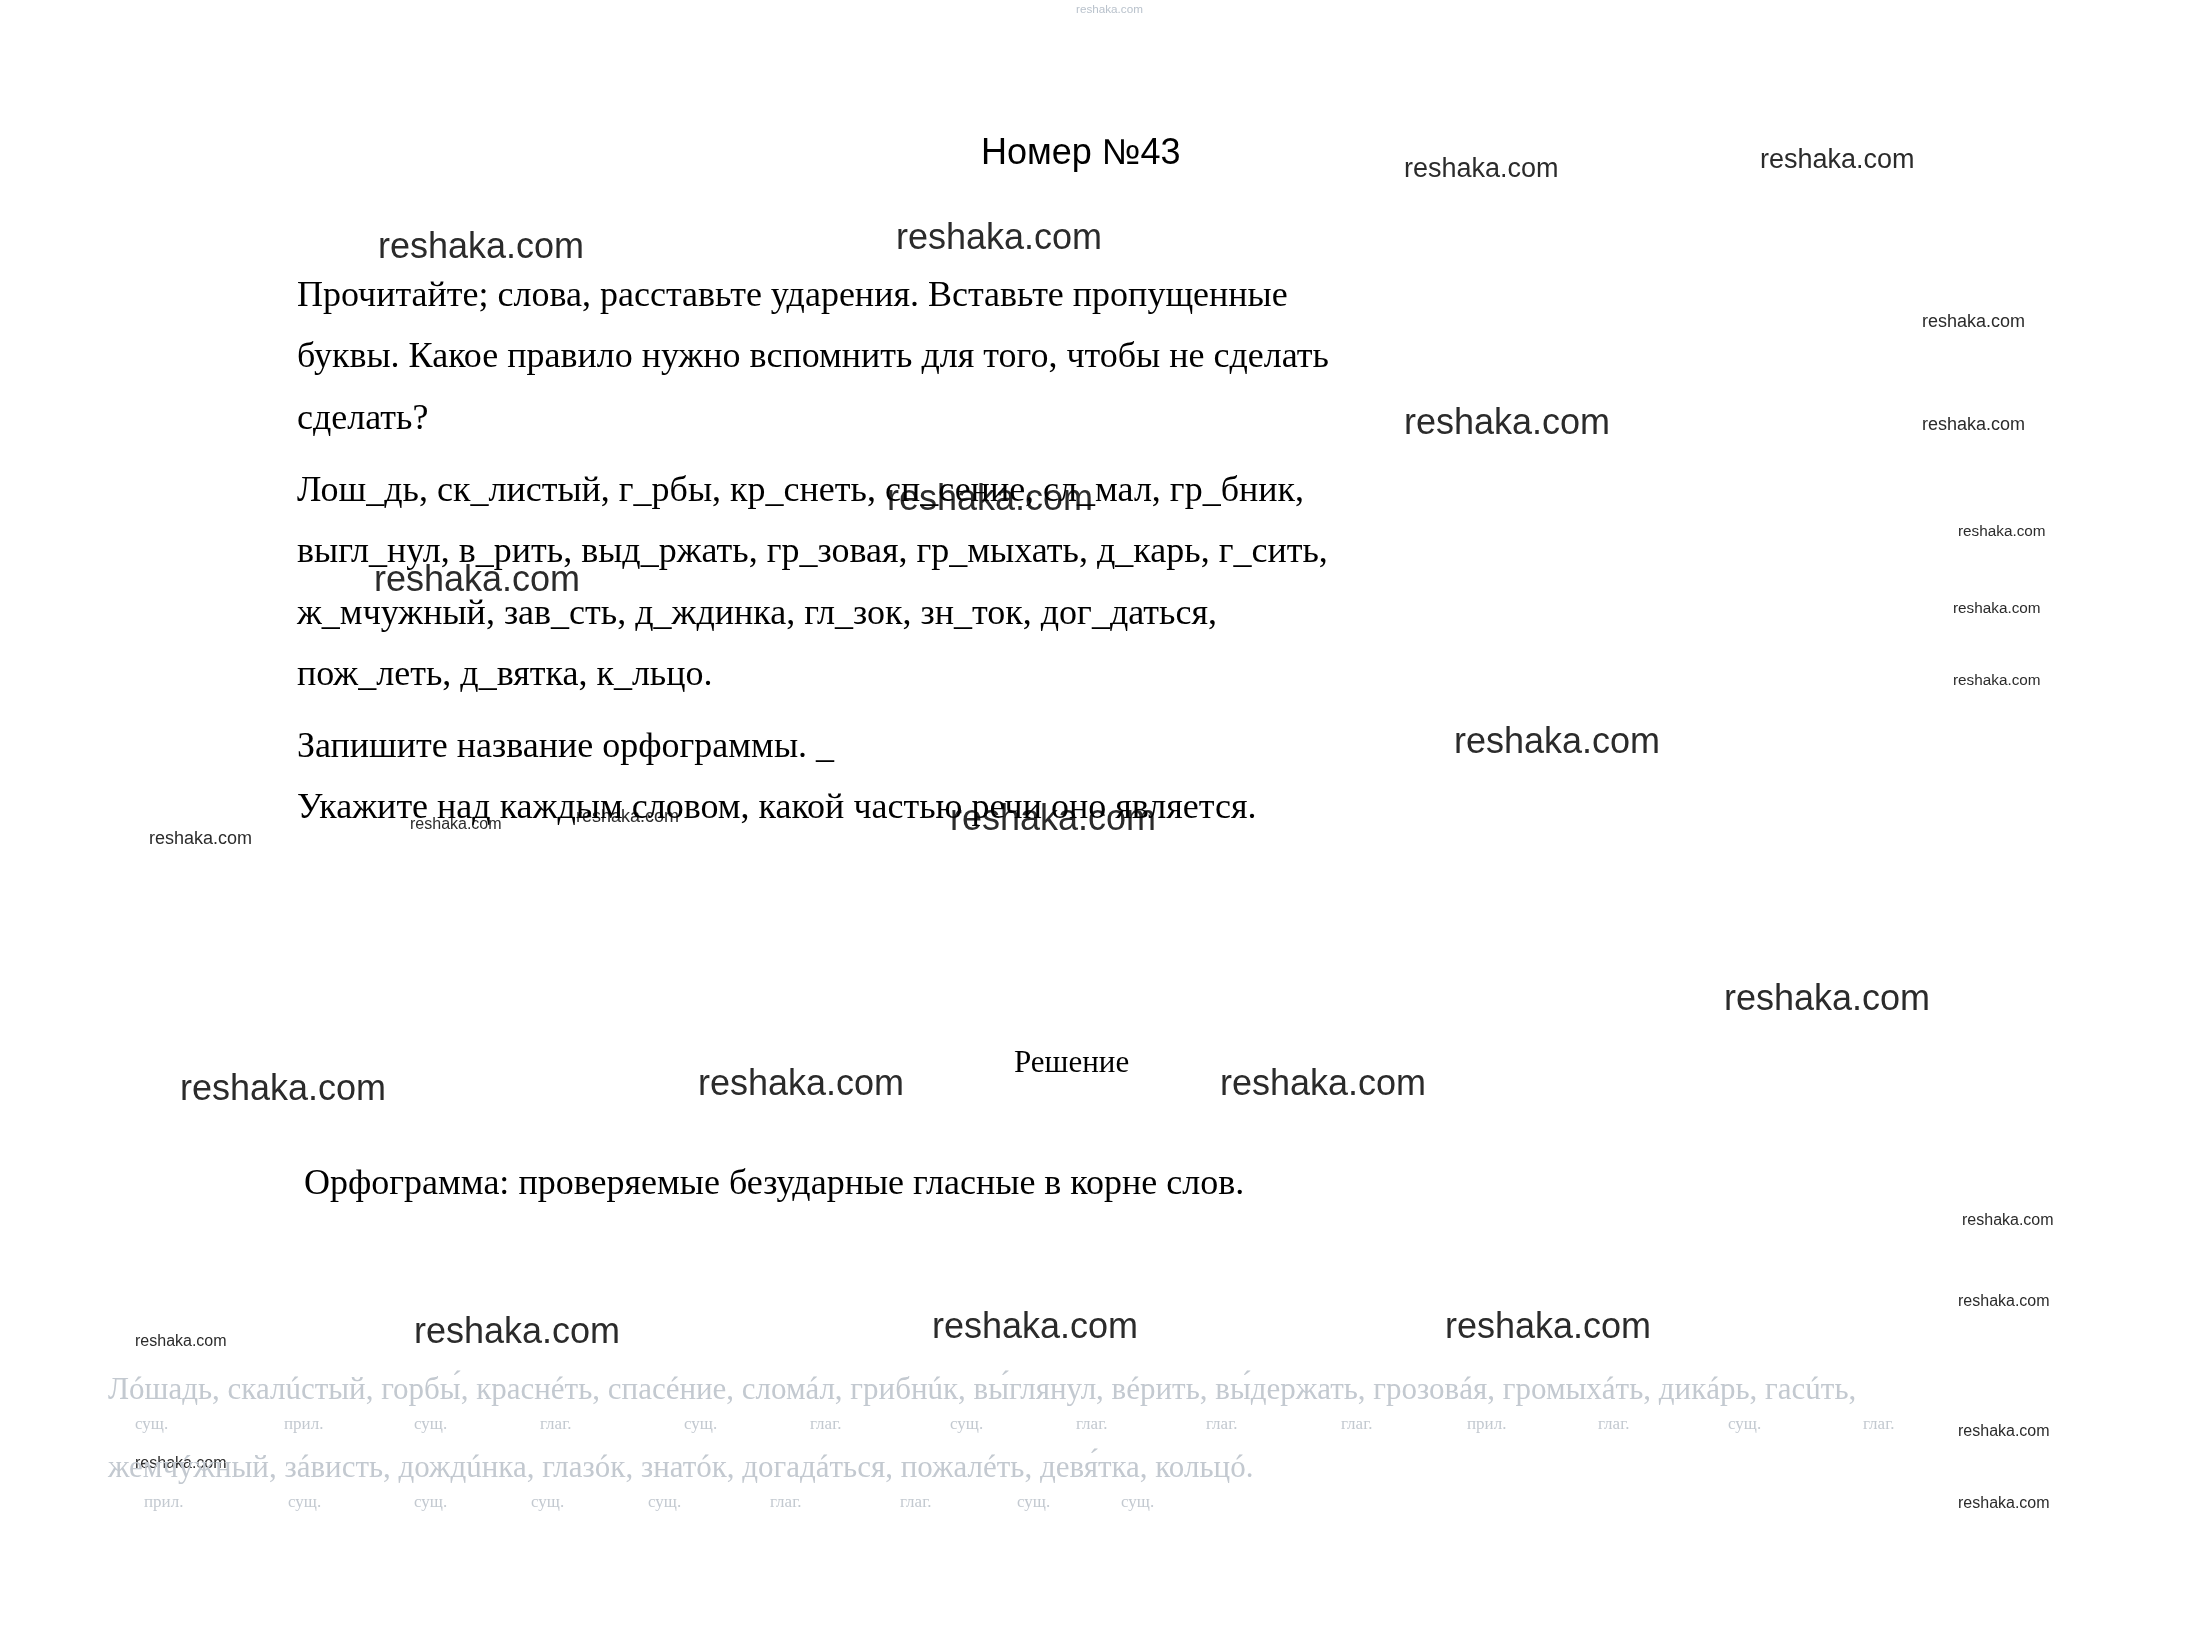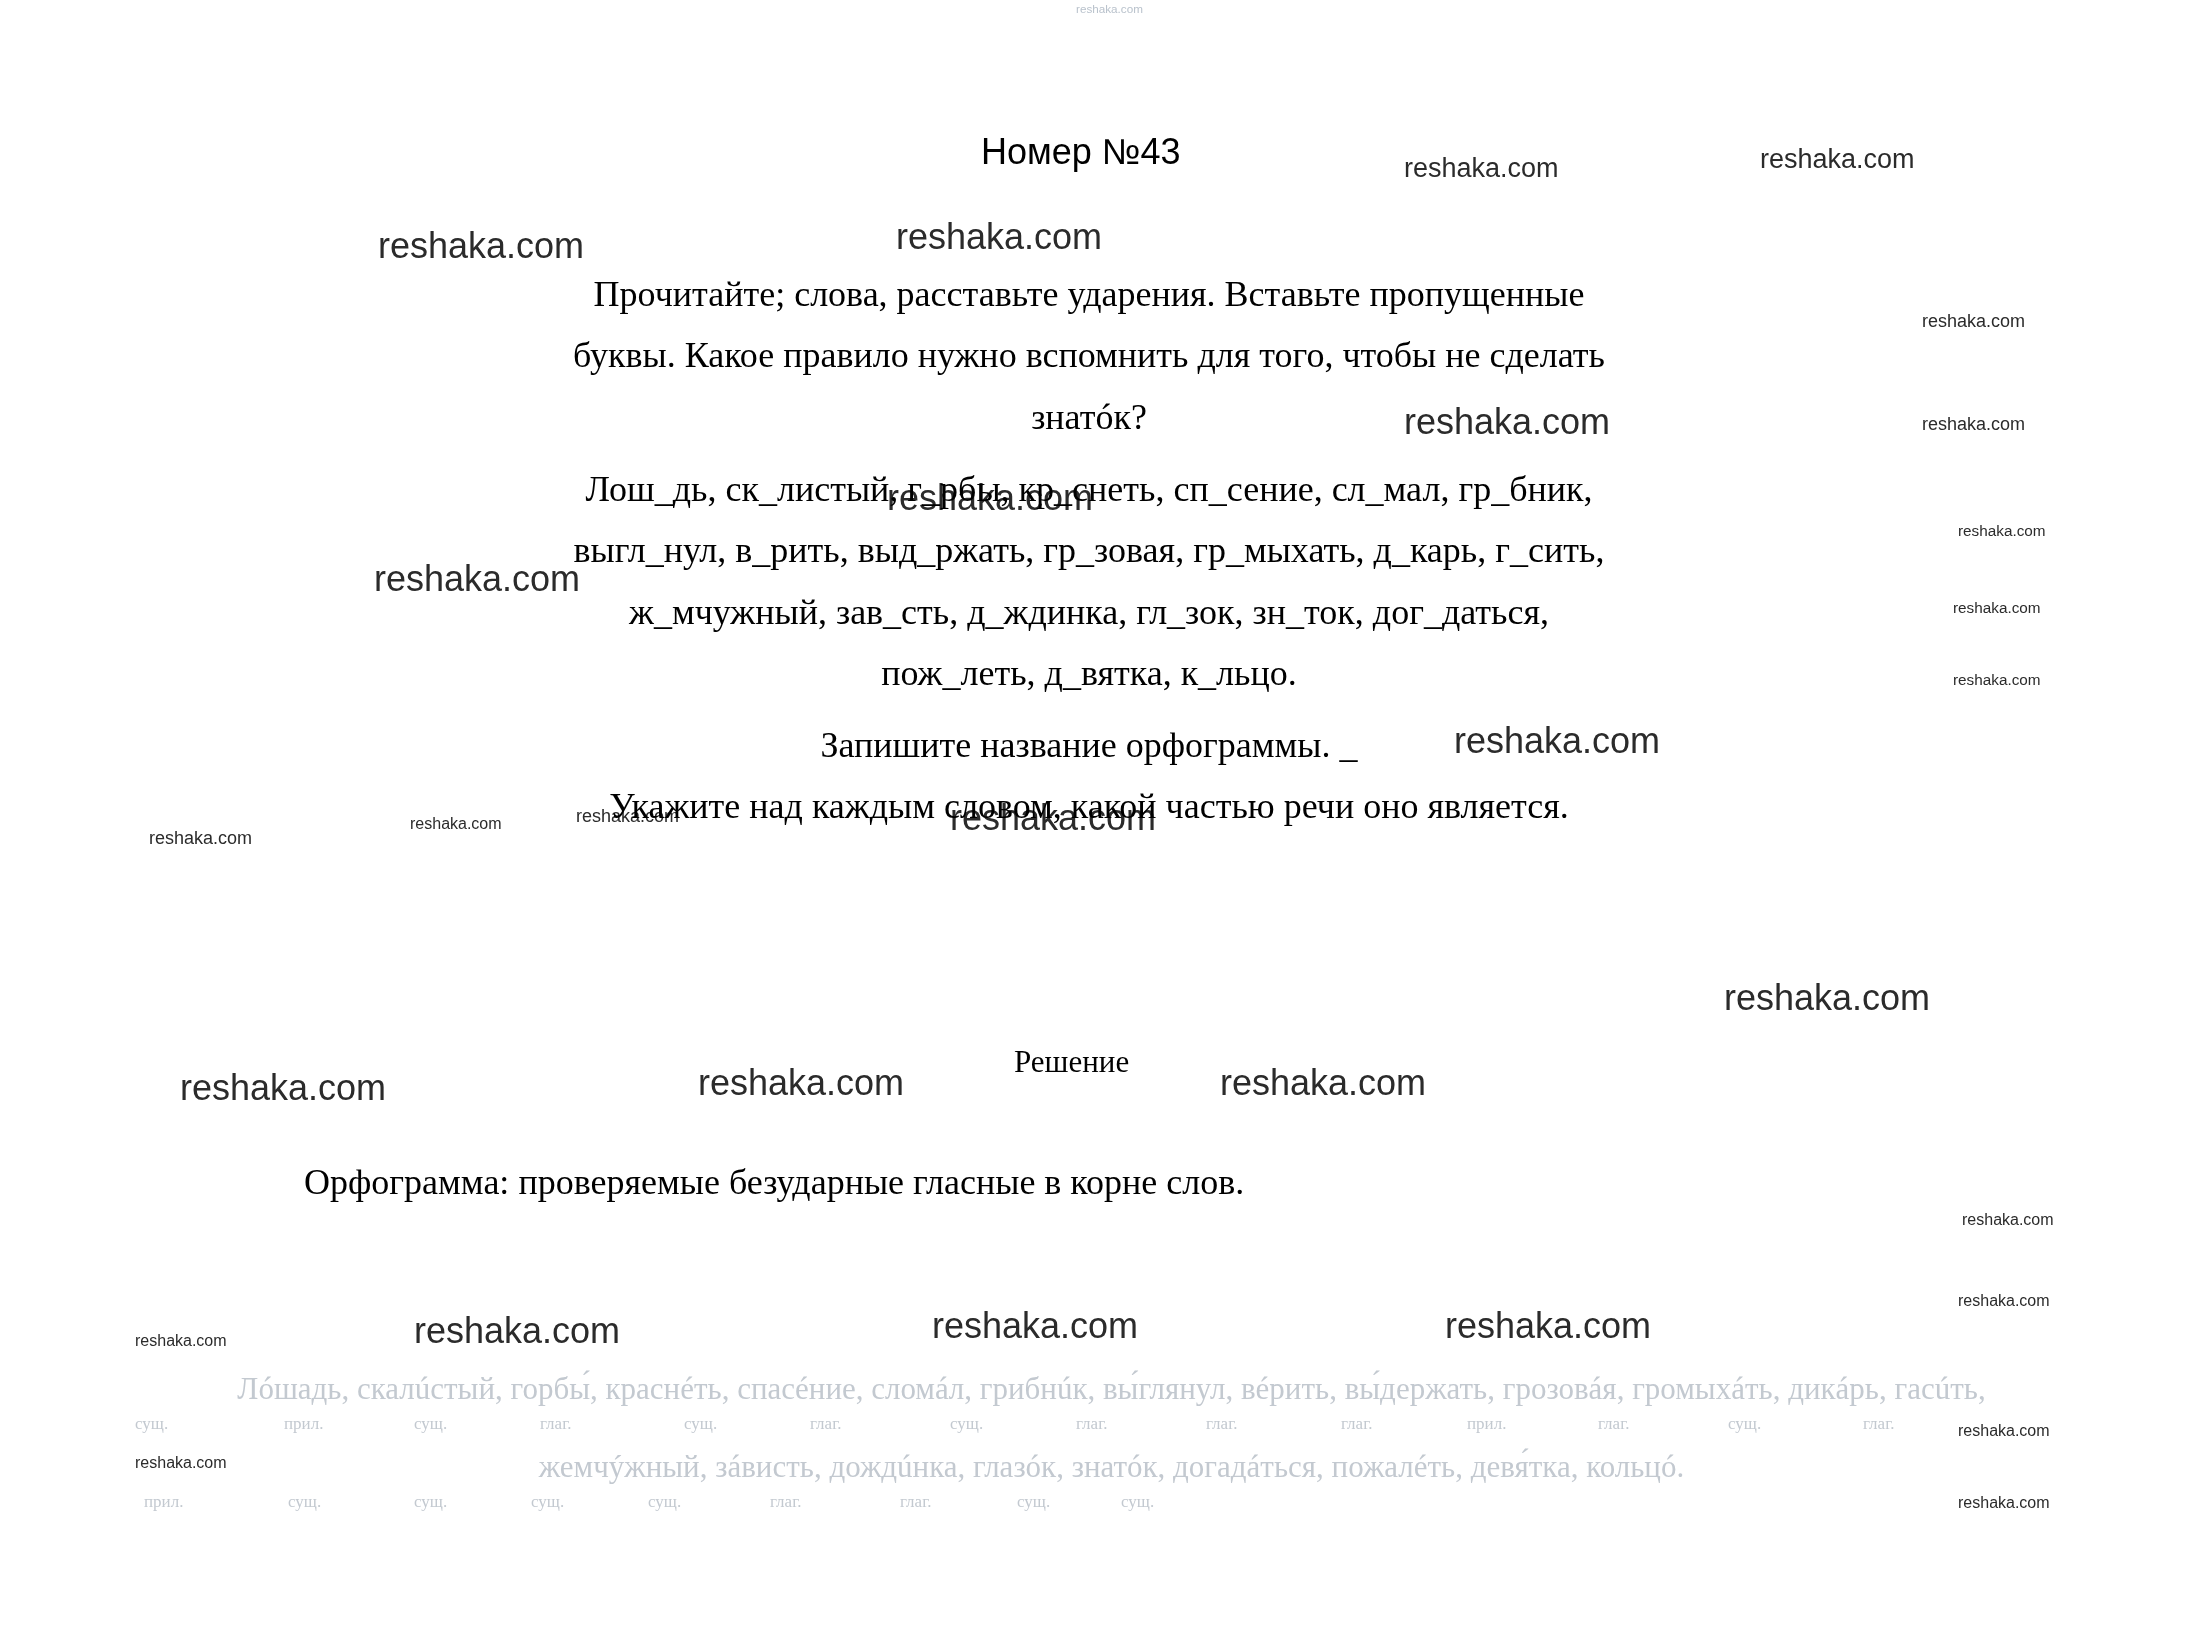--- a/index.html
+++ b/index.html
@@ -11,21 +11,20 @@
     width: 2212px;
     height: 1651px;
     position: relative;
     overflow: hidden;
     font-family: "Liberation Serif", serif;
     color: #000000;
   }
   .page {
     position: absolute;
     inset: 0;
-    text-align: center;
   }
   
   .wm {
     position: absolute;
     color: #1a1a1a;
     font-family: "Liberation Sans", sans-serif;
     white-space: nowrap;
     pointer-events: none;
   }
   .wm.faint {
@@ -141,21 +140,21 @@
       <div class="wm grey" style="left: 1958px; top: 1422px; font-size: 16px;">reshaka.com</div>
       <div class="wm grey" style="left: 135px; top: 1454px; font-size: 16px;">reshaka.com</div>
       <div class="wm grey" style="left: 1958px; top: 1494px; font-size: 16px;">reshaka.com</div>
     </div>
 
   <div class="title">Номер №43</div>
 
   <div class="body-text">
     <p>Прочитайте; слова, расставьте ударения. Вставьте пропущенные</p>
     <p>буквы. Какое правило нужно вспомнить для того, чтобы не сделать</p>
-    <p class="para-gap">знатóк?</p>
+    <p class="para-gap">сделать?</p>
     <p>Лош_дь, ск_листый, г_рбы, кр_снеть, сп_сение, сл_мал, гр_бник,</p>
     <p>выгл_нул, в_рить, выд_ржать, гр_зовая, гр_мыхать, д_карь, г_сить,</p>
     <p>ж_мчужный, зав_сть, д_ждинка, гл_зок, зн_ток, дог_даться,</p>
     <p class="para-gap">пож_леть, д_вятка, к_льцо.</p>
     <p>Запишите название орфограммы. _</p>
     <p>Укажите над каждым словом, какой частью речи оно является.</p>
   </div>
 
   <div class="solution-label">Решение</div>
 

